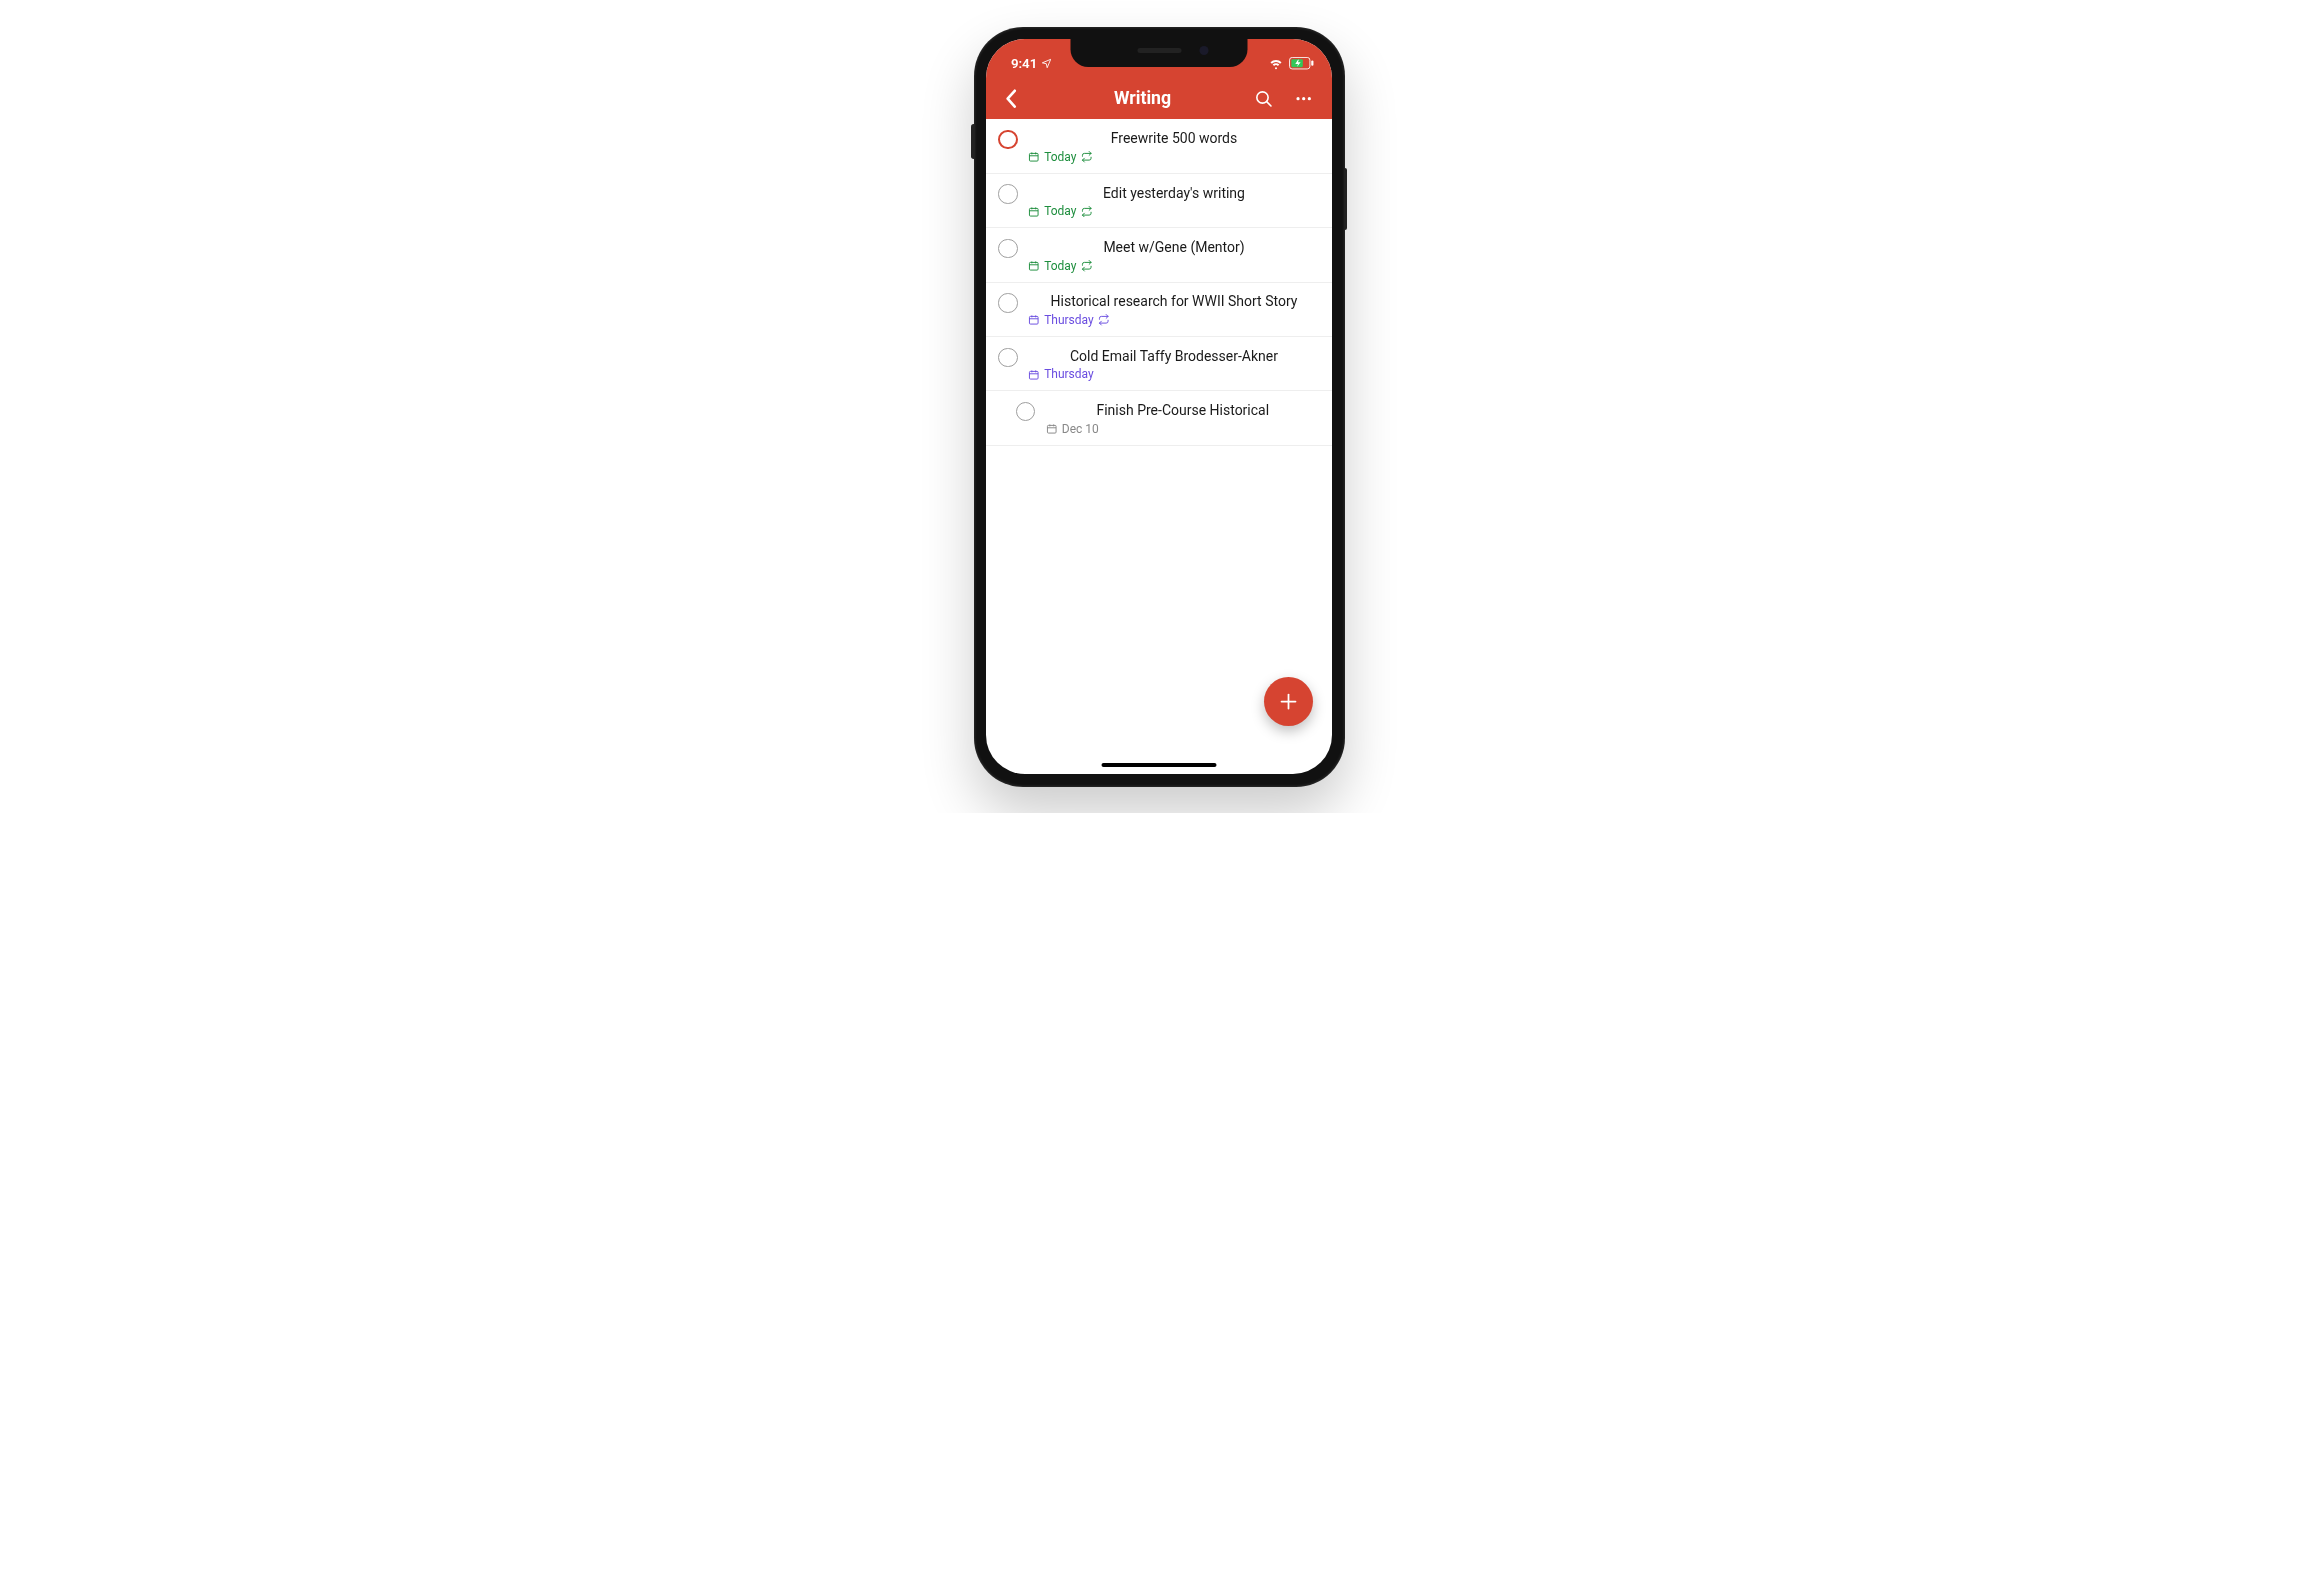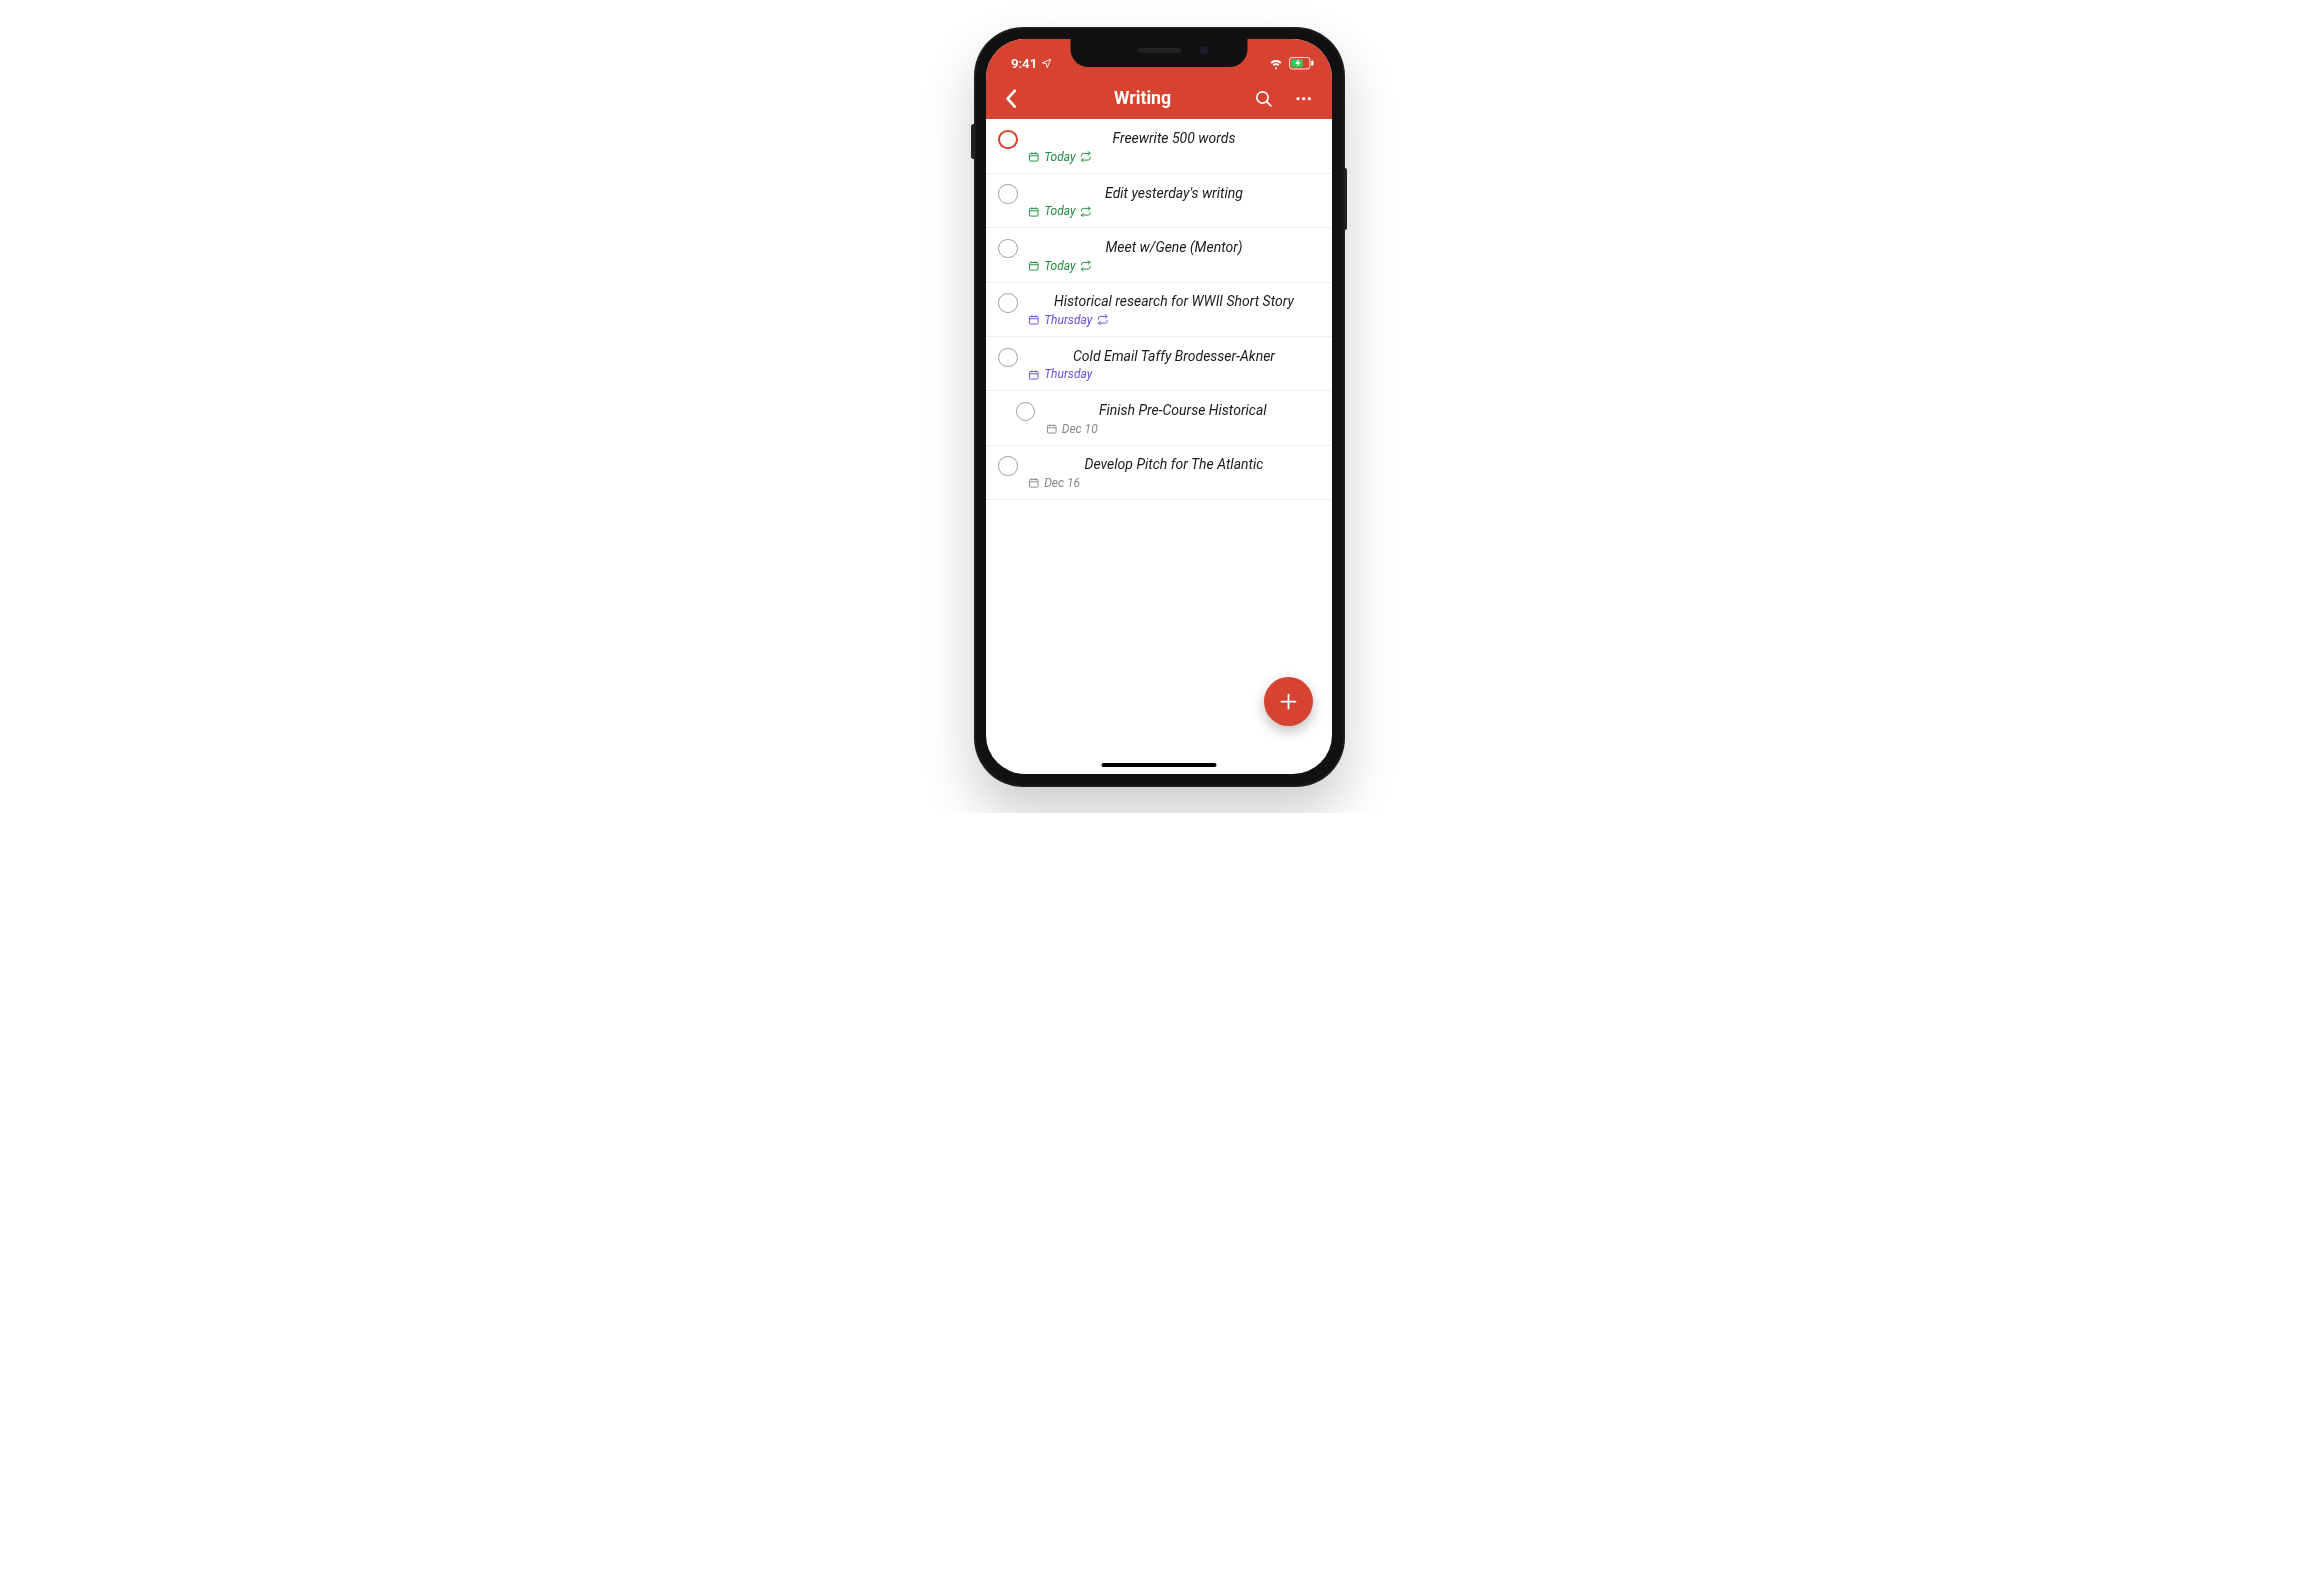--- a/index.html
+++ b/index.html
@@ -132,21 +132,21 @@
     width: 19.4px; height: 19.4px;
     border-radius: 50%;
     border: 1.3px solid #9e9e9e;
     margin-right: 10.6px;
     margin-top: 0.9px;
     cursor: pointer;
   }
   .checkbox.priority {
     border: 2.2px solid #d64431;
   }
-  .task-body { flex: 1; min-width: 0; font-style: italic; }
+  .task-body { flex: 1; min-width: 0; }
   .task-title {
     font-size: 14px;
     line-height: 1.3;
     color: #1a1a1a;
   }
   .task-meta {
     display: flex;
     align-items: center;
     gap: 4.4px;
     margin-top: 2.7px;
@@ -338,35 +338,20 @@
               <svg width="11.5" height="11.5" viewBox="0 0 24 24" fill="none" stroke="currentColor" stroke-width="2">
                 <rect x="3" y="5" width="18" height="16" rx="2"></rect>
                 <line x1="3" y1="10" x2="21" y2="10"></line>
                 <line x1="8" y1="3" x2="8" y2="7"></line>
                 <line x1="16" y1="3" x2="16" y2="7"></line>
               </svg>
               <span>Dec 10</span>
             </div>
           </div>
         </div>
-        <div class="task-row">
-          <div class="checkbox"></div>
-          <div class="task-body">
-            <div class="task-title">Develop Pitch for The Atlantic</div>
-            <div class="task-meta gray">
-              <svg width="11.5" height="11.5" viewBox="0 0 24 24" fill="none" stroke="currentColor" stroke-width="2">
-                <rect x="3" y="5" width="18" height="16" rx="2"></rect>
-                <line x1="3" y1="10" x2="21" y2="10"></line>
-                <line x1="8" y1="3" x2="8" y2="7"></line>
-                <line x1="16" y1="3" x2="16" y2="7"></line>
-              </svg>
-              <span>Dec 16</span>
-            </div>
-          </div>
-        </div>
       </div>
 
     <div class="fab">
       <svg width="21" height="21" viewBox="0 0 24 24" stroke="white" stroke-width="2" stroke-linecap="round">
           <line x1="12" y1="4" x2="12" y2="20"></line>
           <line x1="4" y1="12" x2="20" y2="12"></line>
         </svg>
     </div>
 
     <div class="home-indicator"></div>

